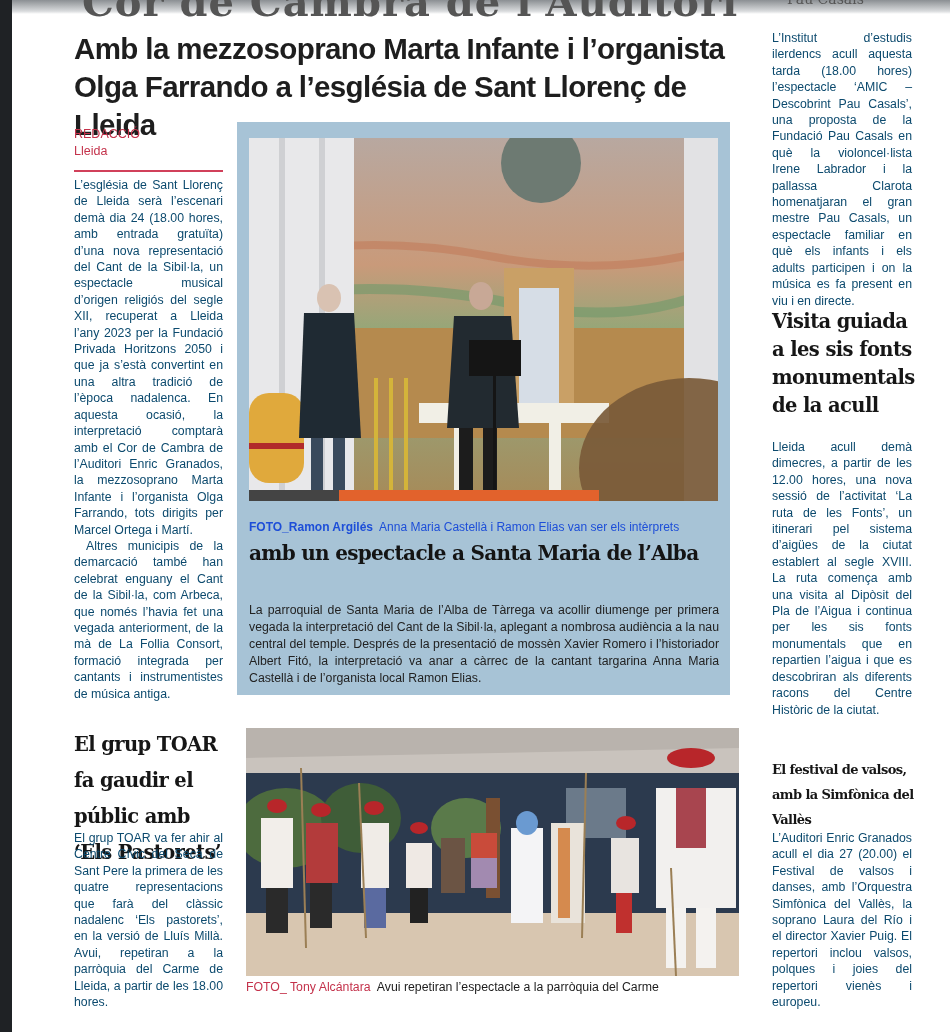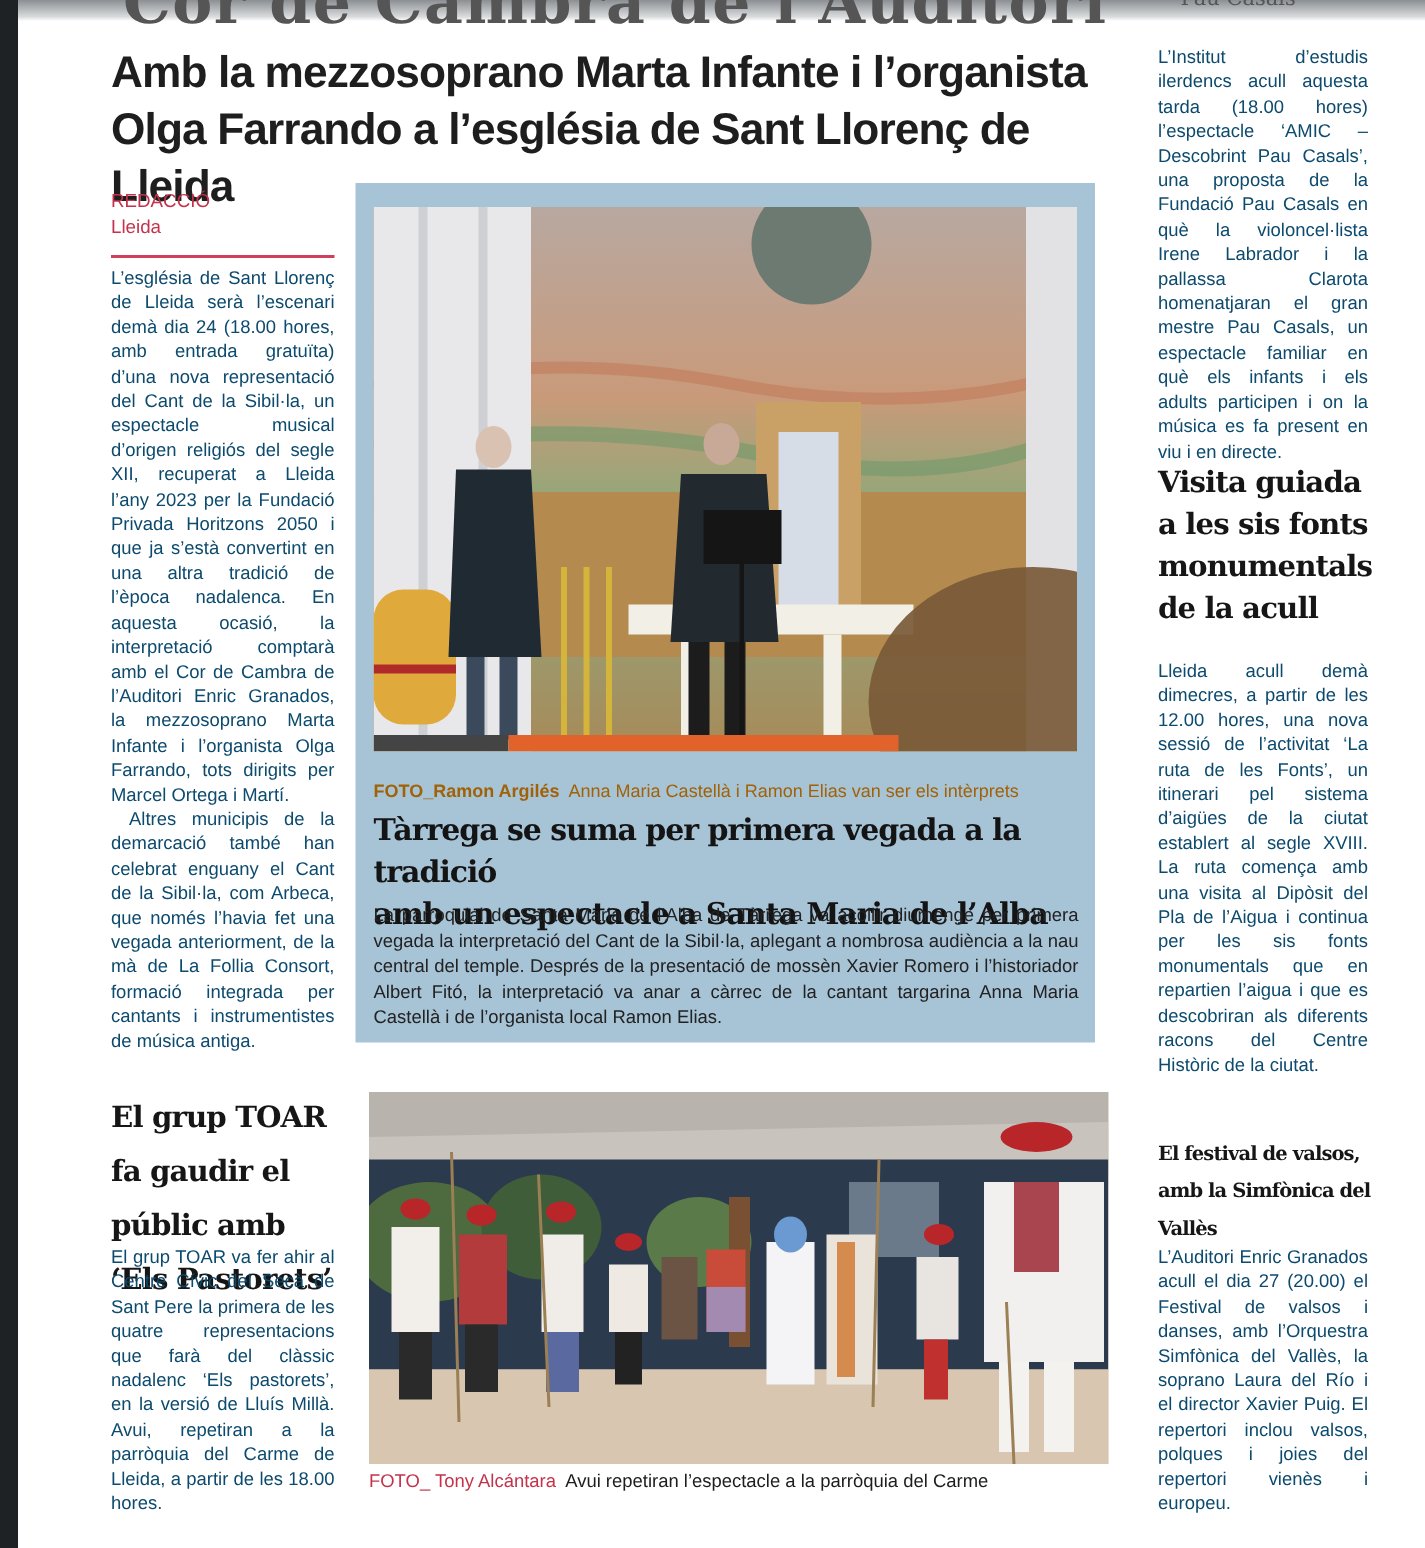--- a/index.html
+++ b/index.html
@@ -11,21 +11,21 @@
 .topband .cut2{position:absolute;left:775px;top:-9px;font-family:"DejaVu Serif",serif;font-size:14px;color:#555}
 .headline{position:absolute;left:74px;top:30px;width:670px;font-family:"Liberation Sans",sans-serif;font-size:29.5px;line-height:38px;color:#1e1e1e;letter-spacing:-0.6px}
 .byline{position:absolute;left:74px;top:126px;color:#c4324b;font-weight:normal;font-size:12.5px;line-height:17px}
 .redrule{position:absolute;left:74px;top:170px;width:149px;height:2px;background:#d1405a}
 .col{position:absolute;font-size:12.3px;line-height:16.4px;text-align:justify;color:#0c4a6e}
 .col p{text-indent:0}
 .col p.ind{text-indent:12px}
 .serifhead{position:absolute;font-family:"DejaVu Serif",serif;font-weight:bold;color:#161616;letter-spacing:-0.6px}
 .bluebox{position:absolute;left:237px;top:122px;width:493px;height:573px;background:#a7c3d6}
 .photo1{position:absolute;left:249px;top:138px;width:469px;height:363px;overflow:hidden;background:#c9b89a}
-.caption1{position:absolute;left:249px;top:520px;font-size:12px;color:#a16207;white-space:nowrap}
+.caption1{position:absolute;left:249px;top:520px;font-size:12px;color:#1d4ed8;white-space:nowrap}
 .caption1 b{font-weight:bold}
 .bluehead{position:absolute;left:249px;top:539px;width:475px;font-family:"DejaVu Serif",serif;font-weight:bold;font-size:20px;line-height:28px;color:#141414;letter-spacing:-0.7px}
 .bluetext{position:absolute;left:249px;top:602px;width:470px;font-size:12.3px;line-height:17px;color:#222;text-align:justify}
 .photo2{position:absolute;left:246px;top:728px;width:493px;height:248px;overflow:hidden;background:#d8c9b6}
 .caption2{position:absolute;left:246px;top:980px;font-size:12.3px;white-space:nowrap;color:#1d1d1d}
 .caption2 .cr{color:#c4324b}
 </style>
 </head>
 <body>
 
@@ -96,21 +96,20 @@
     <ellipse cx="440" cy="330" rx="110" ry="90" fill="#7a5a38" opacity=".92"></ellipse>
     <rect x="0" y="352" width="90" height="11" fill="#444"></rect>
     <rect x="90" y="352" width="260" height="11" fill="#e2622c"></rect>
   </svg>
 </div>
 <div class="caption1">
   <b>FOTO_Ramon Argilés</b>&nbsp;
   <span>Anna Maria Castellà i Ramon Elias van ser els intèrprets</span>
 </div>
 <h3 class="bluehead">
-  <span style="display:block">Tàrrega se suma per primera vegada a la tradició</span>
   <span style="display:block">amb un espectacle a Santa Maria de l’Alba</span>
 </h3>
 <p class="bluetext">La parroquial de Santa Maria de l’Alba de Tàrrega va acollir diumenge per primera vegada la interpretació del Cant de la Sibil·la, aplegant a nombrosa audiència a la nau central del temple. Després de la presentació de mossèn Xavier Romero i l’historiador Albert Fitó, la interpretació va anar a càrrec de la cantant targarina Anna Maria Castellà i de l’organista local Ramon Elias.</p>
 
 <p class="col" style="left:772px;top:30px;width:140px">L’Institut d’estudis ilerdencs acull aquesta tarda (18.00 hores) l’espectacle ‘AMIC – Descobrint Pau Casals’, una proposta de la Fundació Pau Casals en què la violoncel·lista Irene Labrador i la pallassa Clarota homenatjaran el gran mestre Pau Casals, un espectacle familiar en què els infants i els adults participen i on la música es fa present en viu i en directe.</p>
 <h3 class="serifhead" style="left:772px;top:308px;width:150px;font-size:19.5px;line-height:28px">Visita guiada a les sis fonts monumentals de la acull</h3>
 <p class="col" style="left:772px;top:439px;width:140px">Lleida acull demà dimecres, a partir de les 12.00 hores, una nova sessió de l’activitat ‘La ruta de les Fonts’, un itinerari pel sistema d’aigües de la ciutat establert al segle XVIII. La ruta comença amb una visita al Dipòsit del Pla de l’Aigua i continua per les sis fonts monumentals que en repartien l’aigua i que es descobriran als diferents racons del Centre Històric de la ciutat.</p>
 
 <h3 class="serifhead" style="left:74px;top:727px;width:150px;font-size:19.5px;line-height:36px">El grup TOAR fa gaudir el públic amb ‘Els Pastorets’</h3>
 <p class="col" style="left:74px;top:830px;width:149px">El grup TOAR va fer ahir al Centre Cívic del Secà de Sant Pere la primera de les quatre representacions que farà del clàssic nadalenc ‘Els pastorets’, en la versió de Lluís Millà. Avui, repetiran a la parròquia del Carme de Lleida, a partir de les 18.00 hores.</p>

